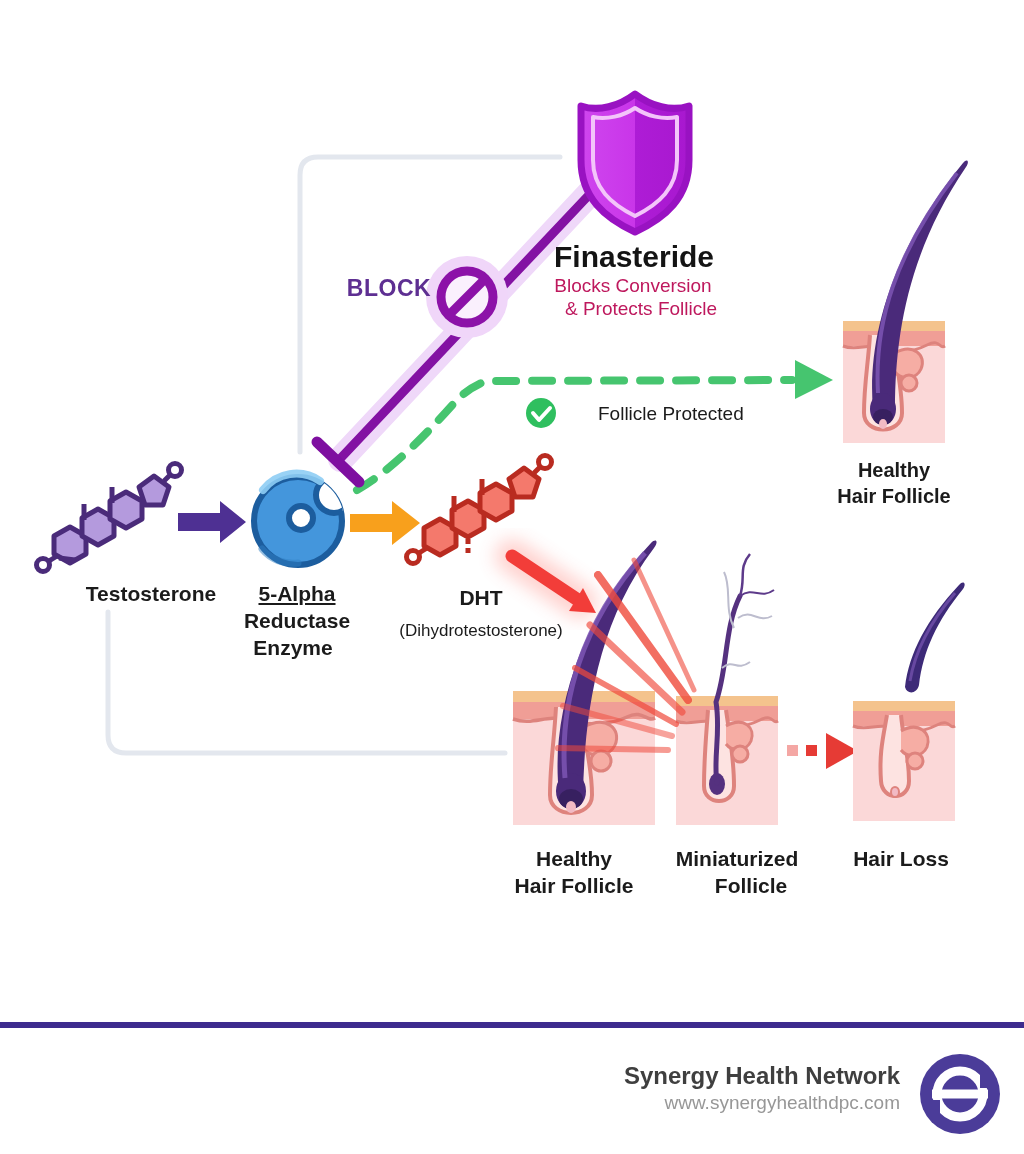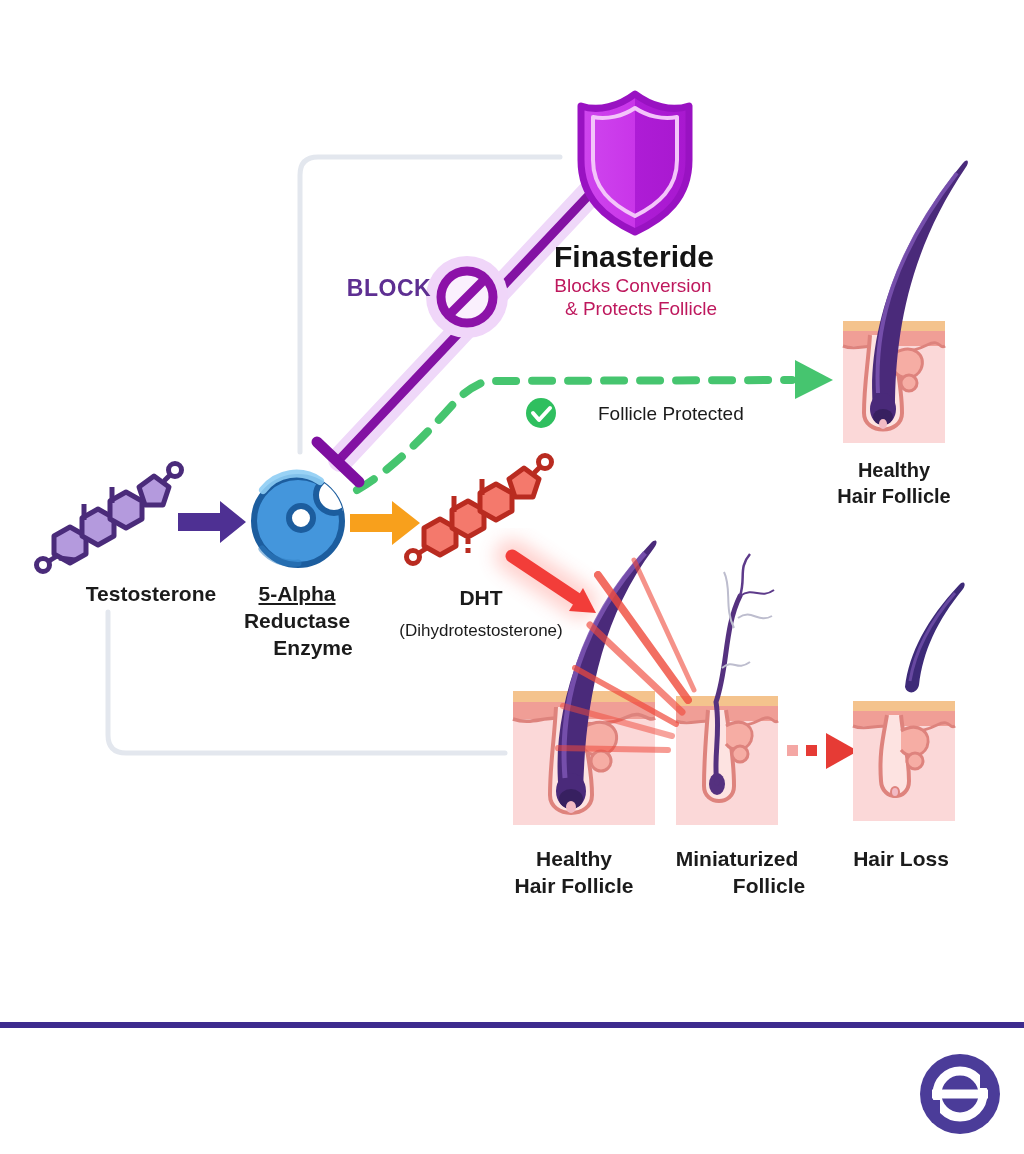--- a/index.html
+++ b/index.html
@@ -205,37 +205,41 @@
   <div class="lbl fin-title" style="left:634px;top:257px;">Finasteride</div>
   <div class="lbl fin-sub" style="left:633px;top:286px;">Blocks Conversion</div>
   <div class="lbl fin-sub" style="left:633px;top:309px;margin-left:8px;">&amp; Protects Follicle</div>
 
   <div class="prot-lbl" style="left:566px;top:414px;">Follicle Protected</div>
 
   <div class="lbl node-lbl" style="left:109px;top:594px;margin-left:42px;">Testosterone</div>
 
   <div class="lbl node-lbl" style="left:297px;top:594px;text-decoration:underline;">5-Alpha</div>
   <div class="lbl node-lbl" style="left:297px;top:621px;">Reductase</div>
-  <div class="lbl node-lbl" style="left:313px;top:648px;">Enzyme</div>
+  <div class="lbl node-lbl" style="left:293px;top:648px;">Enzyme</div>
 
   <div class="lbl node-lbl" style="left:481px;top:598px;">DHT</div>
   <div class="lbl sub-lbl" style="left:481px;top:631px;">(Dihydrotestosterone)</div>
 
   <div class="lbl fol-lbl" style="left:894px;top:470px;font-size:20px;">Healthy</div>
   <div class="lbl fol-lbl" style="left:894px;top:496px;font-size:20px;">Hair Follicle</div>
 
   <div class="lbl fol-lbl" style="left:574px;top:859px;">Healthy</div>
   <div class="lbl fol-lbl" style="left:574px;top:886px;">Hair Follicle</div>
 
   <div class="lbl fol-lbl" style="left:737px;top:859px;">Miniaturized</div>
-  <div class="lbl fol-lbl" style="left:769px;top:886px;">Follicle</div>
+  <div class="lbl fol-lbl" style="left:751px;top:886px;">Follicle</div>
 
   <div class="lbl fol-lbl" style="left:901px;top:859px;">Hair Loss</div>
 
   <div class="footer-line"></div>
+  <div class="footer-text">
+    <div class="footer-brand">Synergy Health Network</div>
+    <div class="footer-url">www.synergyhealthdpc.com</div>
+  </div>
   <svg class="footer-logo" width="84" height="84" viewBox="-42 -42 84 84">
     <circle cx="0" cy="0" r="40" fill="#4b3c99"></circle>
     <circle cx="0" cy="0" r="23" fill="none" stroke="#ffffff" stroke-width="9"></circle>
     <rect x="-28" y="-4.5" width="56" height="9" fill="#ffffff"></rect>
     <rect x="-33" y="6" width="13" height="13" fill="#4b3c99"></rect>
     <rect x="20" y="-19" width="13" height="13" fill="#4b3c99"></rect>
   </svg>
 
 </div>
 

